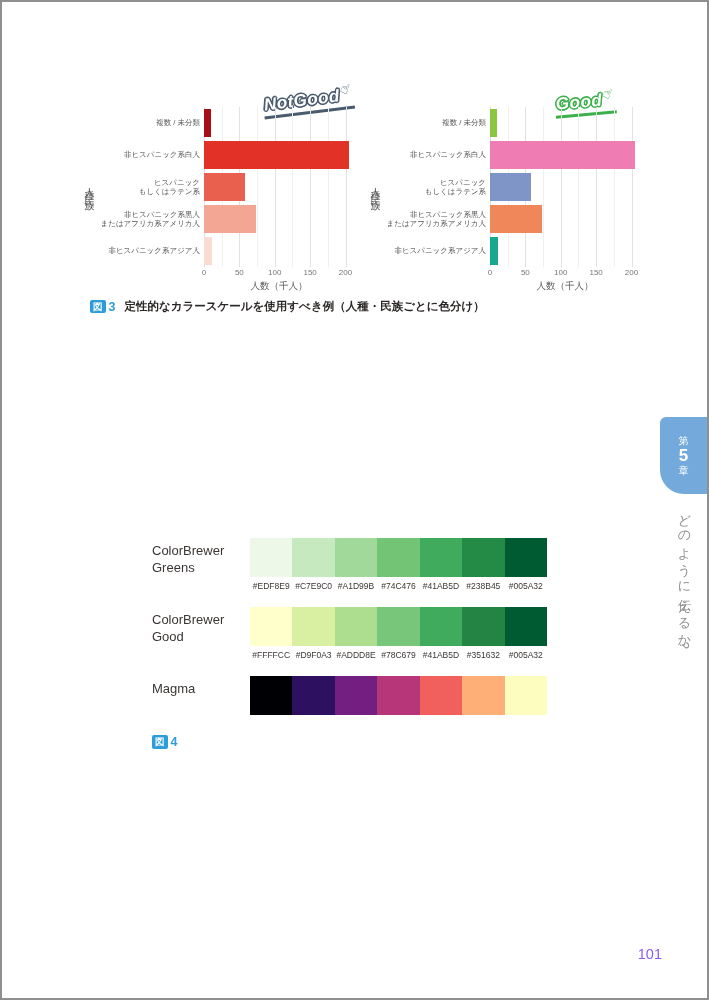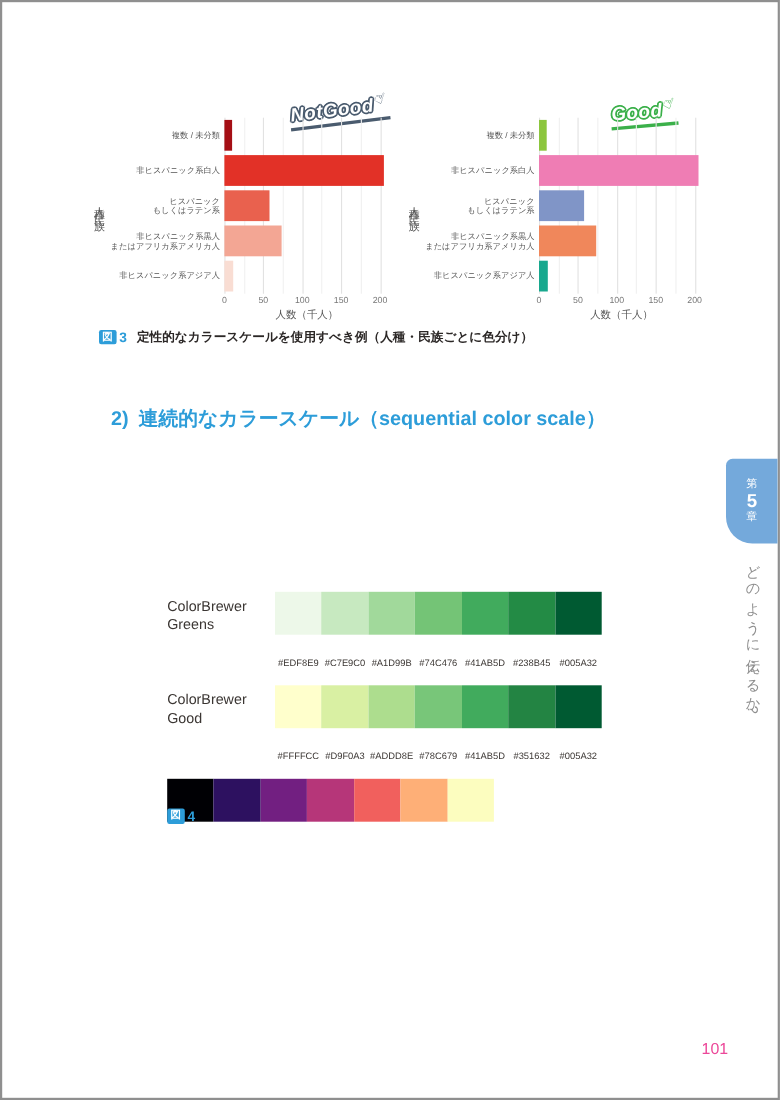--- a/index.html
+++ b/index.html
@@ -86,39 +86,39 @@
     font-family:"Liberation Sans",sans-serif;
   }
   .figref-num{color:#2d9dd9;font-weight:bold;margin-left:1px;font-family:"Liberation Sans",sans-serif;}
 
   
   .palettes{position:absolute;left:150px;top:536px;}
   .palrow{display:flex;margin-bottom:16px;}
   .palname{width:98px;font-size:13px;color:#3b3633;line-height:1.3;padding-top:5px;}
   .swatches{display:flex;width:297px;height:39px;}
   .swatch{flex:1;}
-  .hexes{display:flex;width:297px;margin-top:20px;}
+  .hexes{display:flex;width:297px;margin-top:4px;}
   .hex{flex:1;text-align:center;font-size:8.5px;color:#3b3633;}
 
   
   .chtab{
     position:absolute;right:0;top:415px;width:47px;height:77px;
     background:#74a9db;border-radius:6px 0 0 24px;
     display:flex;flex-direction:column;align-items:center;justify-content:center;
     color:#fff;gap:1px;
   }
   .chtab .s{font-size:10px;line-height:1.1;}
   .chtab .n{font-size:17px;font-weight:bold;line-height:1.05;}
   .chvert{
     position:absolute;right:14px;top:503px;
     writing-mode:vertical-rl;font-size:13px;color:#8f8f8f;letter-spacing:2px;
   }
 
   
-  .pageno{position:absolute;right:45px;bottom:36px;font-size:14.5px;color:#ec4899;}
+  .pageno{position:absolute;right:45px;bottom:36px;font-size:14.5px;color:#8b5cf6;}
 </style>
 </head>
 <body>
 
 <div class="page">
 
   <div class="charts">
     <div class="chart" data-chart="0" style="--bc: #4a5b6e;">
         <div class="badge"><span class="badge-text">NotGood</span><span class="badge-hand">☝</span></div>
         <div class="chart-flex">
@@ -230,23 +230,20 @@
         </div>
       </div>
   </div>
 
   <div class="figcap" id="figcap3">
     <span class="figchip">図</span>
     <span class="fignum">3</span>
     <span class="figtext">定性的なカラースケールを使用すべき例（人種・民族ごとに色分け）</span>
   </div>
 
-  <h2 class="heading">
-    <span class="hlabel">2)</span><span>連続的なカラースケール（sequential color scale）</span>
-  </h2>
 
 
   <div class="palettes" id="palettes">
       <div class="palrow">
         <div class="palname">
           <div>ColorBrewer</div>
           <div>Greens</div>
         </div>
         <div class="palcol">
           <div class="swatches">
@@ -289,20 +286,23 @@
             <div class="hex">#D9F0A3</div>
             <div class="hex">#ADDD8E</div>
             <div class="hex">#78C679</div>
             <div class="hex">#41AB5D</div>
             <div class="hex">#351632</div>
             <div class="hex">#005A32</div>
           </div>
         </div>
       </div>
       <div class="palrow">
+        <div class="palname">
+          <div>Magma</div>
+        </div>
         <div class="palcol">
           <div class="swatches">
             <div class="swatch" style="background: rgb(0, 0, 4);"></div>
             <div class="swatch" style="background: rgb(45, 17, 96);"></div>
             <div class="swatch" style="background: rgb(114, 31, 129);"></div>
             <div class="swatch" style="background: rgb(182, 54, 121);"></div>
             <div class="swatch" style="background: rgb(241, 96, 93);"></div>
             <div class="swatch" style="background: rgb(254, 175, 119);"></div>
             <div class="swatch" style="background: rgb(252, 253, 191);"></div>
           </div>

